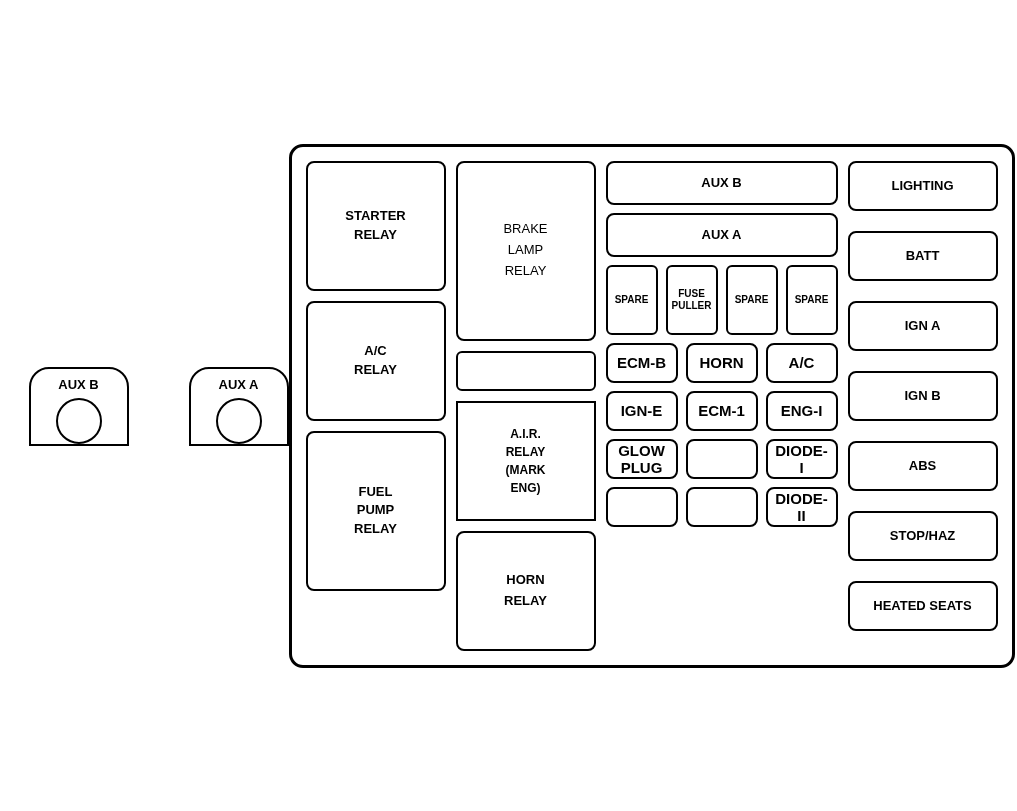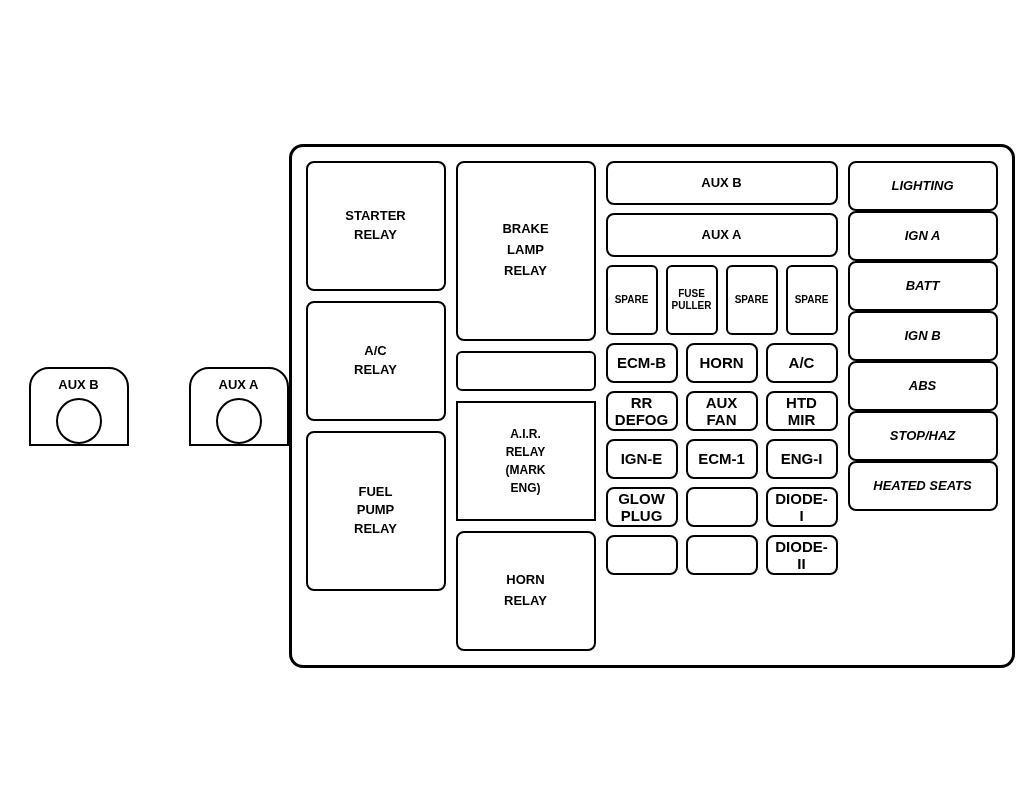--- a/index.html
+++ b/index.html
@@ -109,21 +109,21 @@
 
     .relay-brake {
       height: 180px;
       border: 2.5px solid #000;
       border-radius: 8px;
       display: flex;
       align-items: center;
       justify-content: center;
       text-align: center;
       font-size: 13px;
-      font-weight: bold;
+      font-weight: normal;
       line-height: 1.6;
     }
 
     .relay-air {
       height: 120px;
       border: 2.5px solid #000;
       border-radius: 0;
       display: flex;
       align-items: center;
       justify-content: center;
@@ -203,24 +203,23 @@
       padding: 4px 6px;
     }
 
     .fw-full { flex: 1; }
     .fw-third { flex: 1; }
 
     
     .col-right {
       display: flex;
       flex-direction: column;
-      gap: 0;
+      gap: 20px;
       width: 150px;
       flex-shrink: 0;
-      font-style: italic;
     }
 
     .fuse-right {
       border: 2.5px solid #000;
       border-radius: 8px;
       display: flex;
       align-items: center;
       justify-content: center;
       text-align: center;
       font-size: 13px;
@@ -325,31 +324,20 @@
             <span>ECM-B</span>
           </div>
           <div class="fuse-med fw-third">
             <span>HORN</span>
           </div>
           <div class="fuse-med fw-third">
             <span>A/C</span>
           </div>
         </div>
 
-        <div class="fuse-row">
-          <div class="fuse-med fw-third">
-            <span>RR DEFOG</span>
-          </div>
-          <div class="fuse-med fw-third">
-            <span>AUX FAN</span>
-          </div>
-          <div class="fuse-med fw-third">
-            <span>HTD MIR</span>
-          </div>
-        </div>
 
         <div class="fuse-row">
           <div class="fuse-med fw-third">
             <span>IGN-E</span>
           </div>
           <div class="fuse-med fw-third">
             <span>ECM-1</span>
           </div>
           <div class="fuse-med fw-third">
             <span>ENG-I</span>
@@ -381,24 +369,24 @@
           </div>
         </div>
 
       </div>
 
       <div class="col-right">
         <div class="fuse-right">
           <span>LIGHTING</span>
         </div>
         <div class="fuse-right">
+          <span>BATT</span>
+        </div>
+        <div class="fuse-right">
           <span>IGN A</span>
-        </div>
-        <div class="fuse-right">
-          <span>BATT</span>
         </div>
         <div class="fuse-right">
           <span>IGN B</span>
         </div>
         <div class="fuse-right">
           <span>ABS</span>
         </div>
         <div class="fuse-right">
           <span>STOP/HAZ</span>
         </div>

